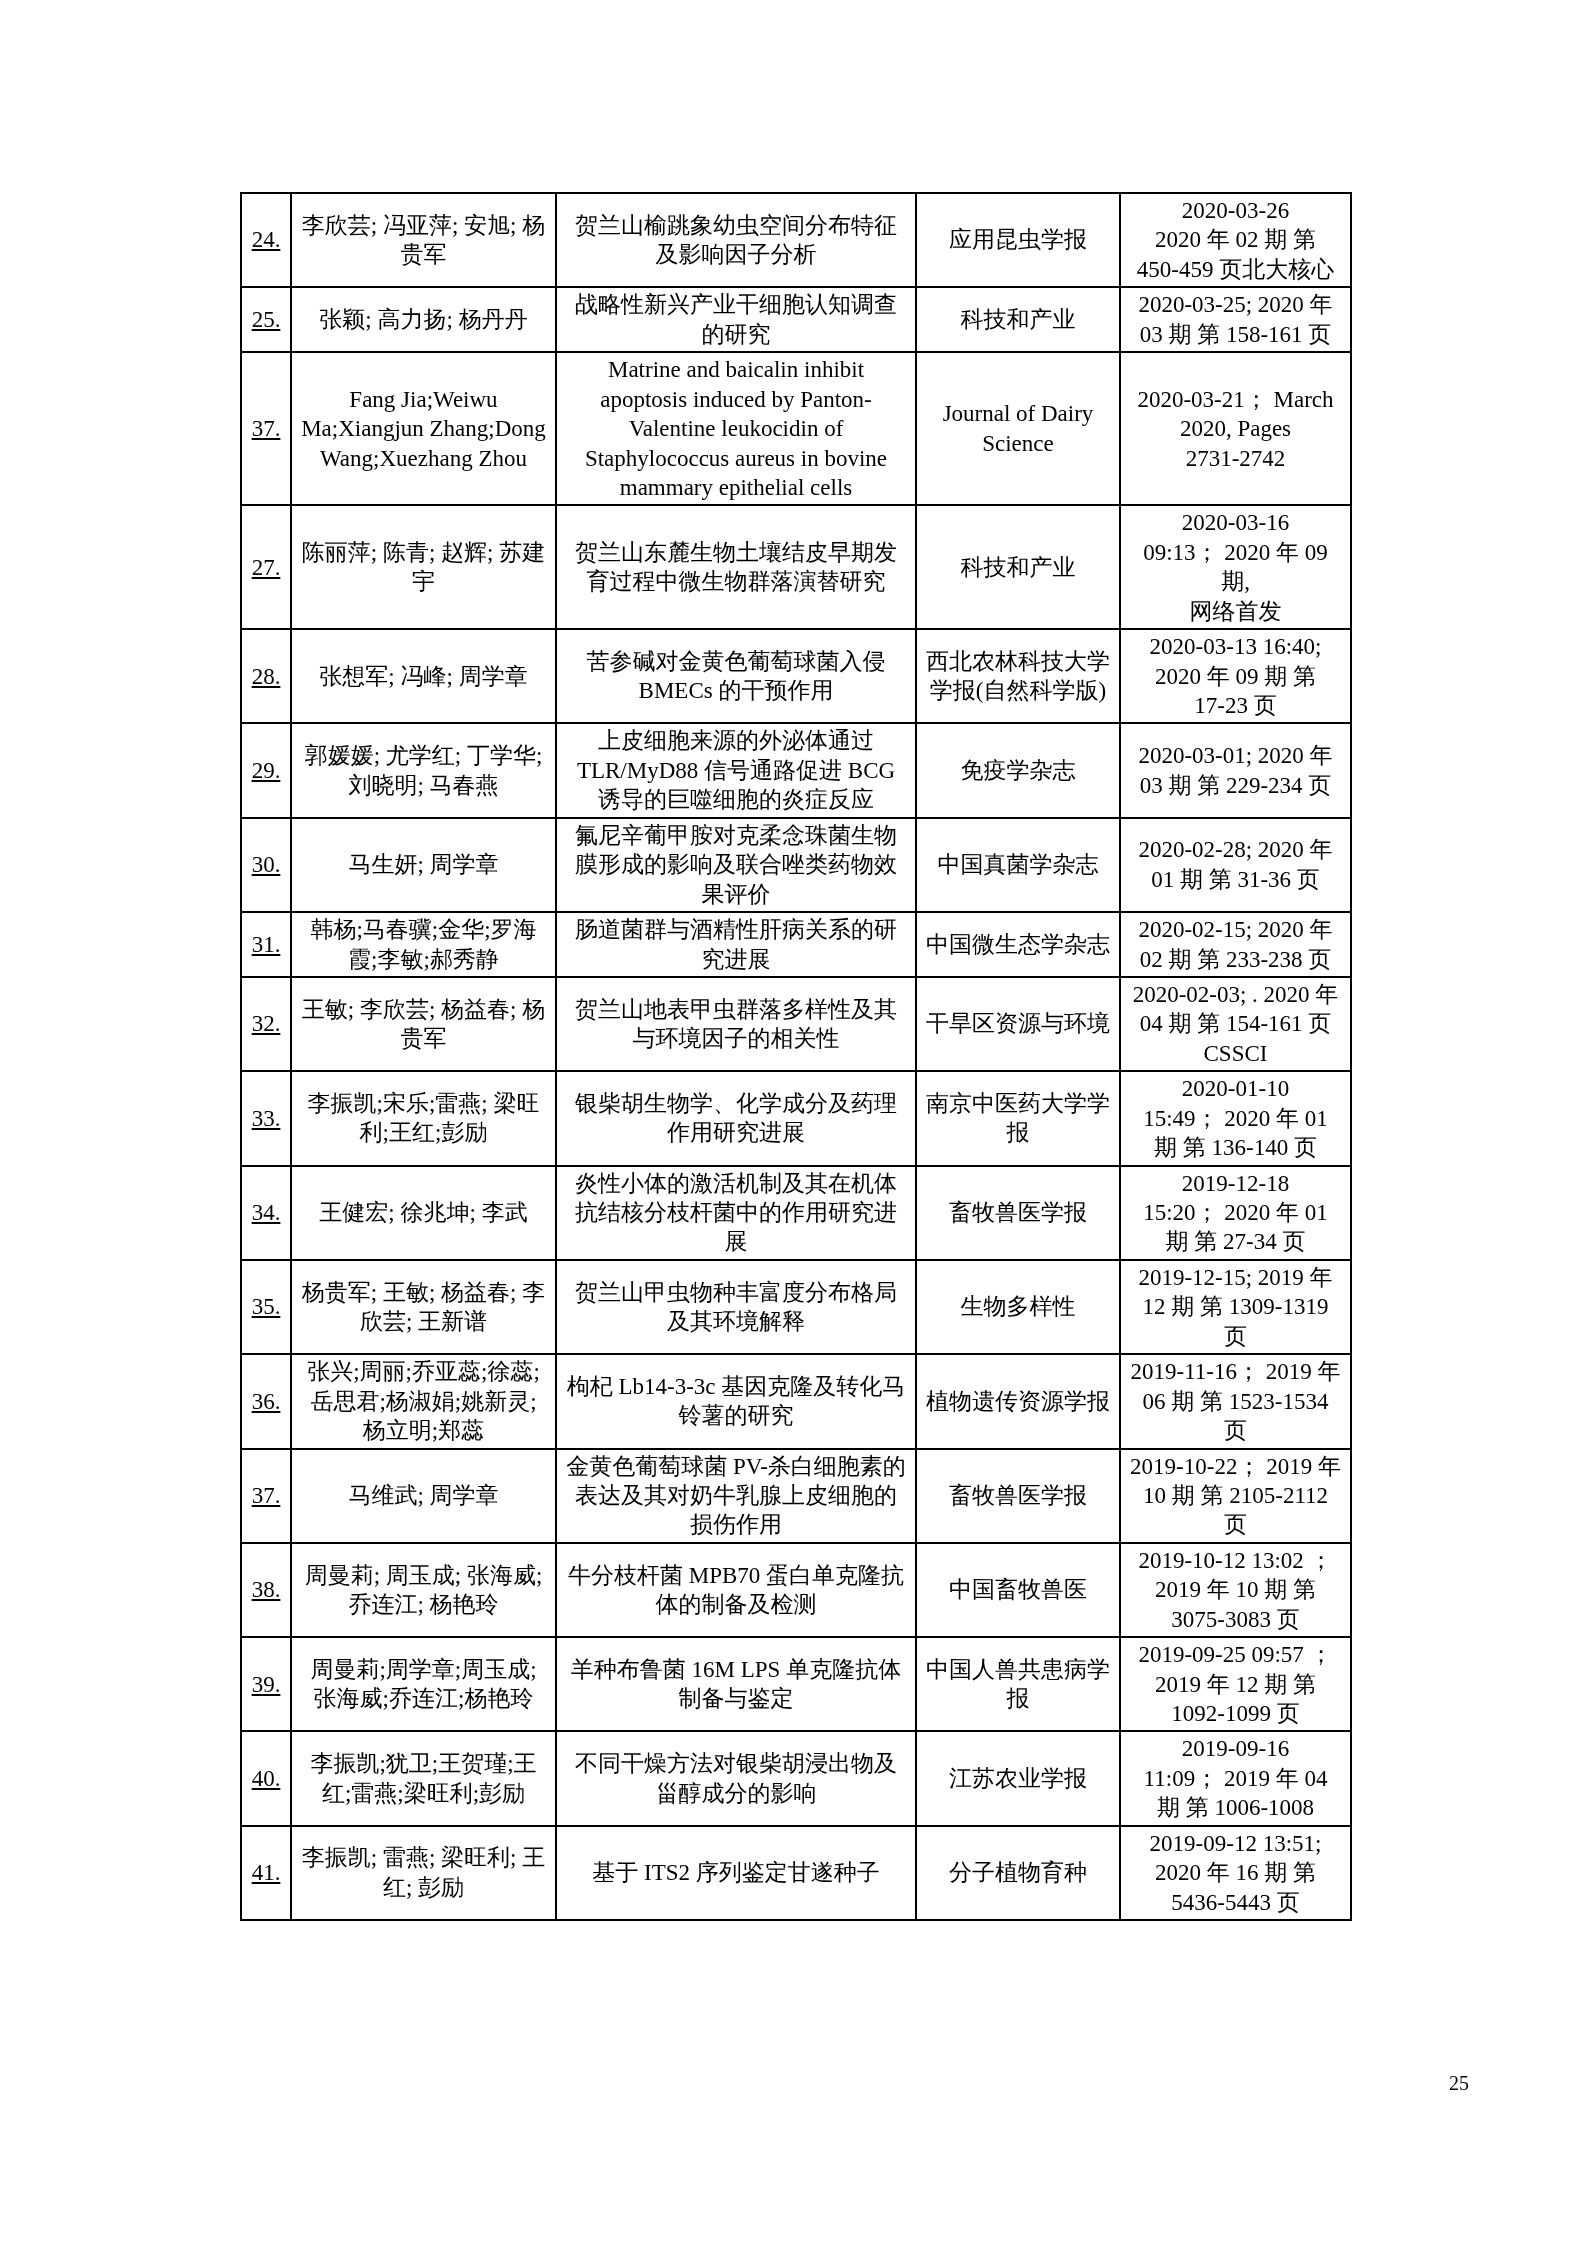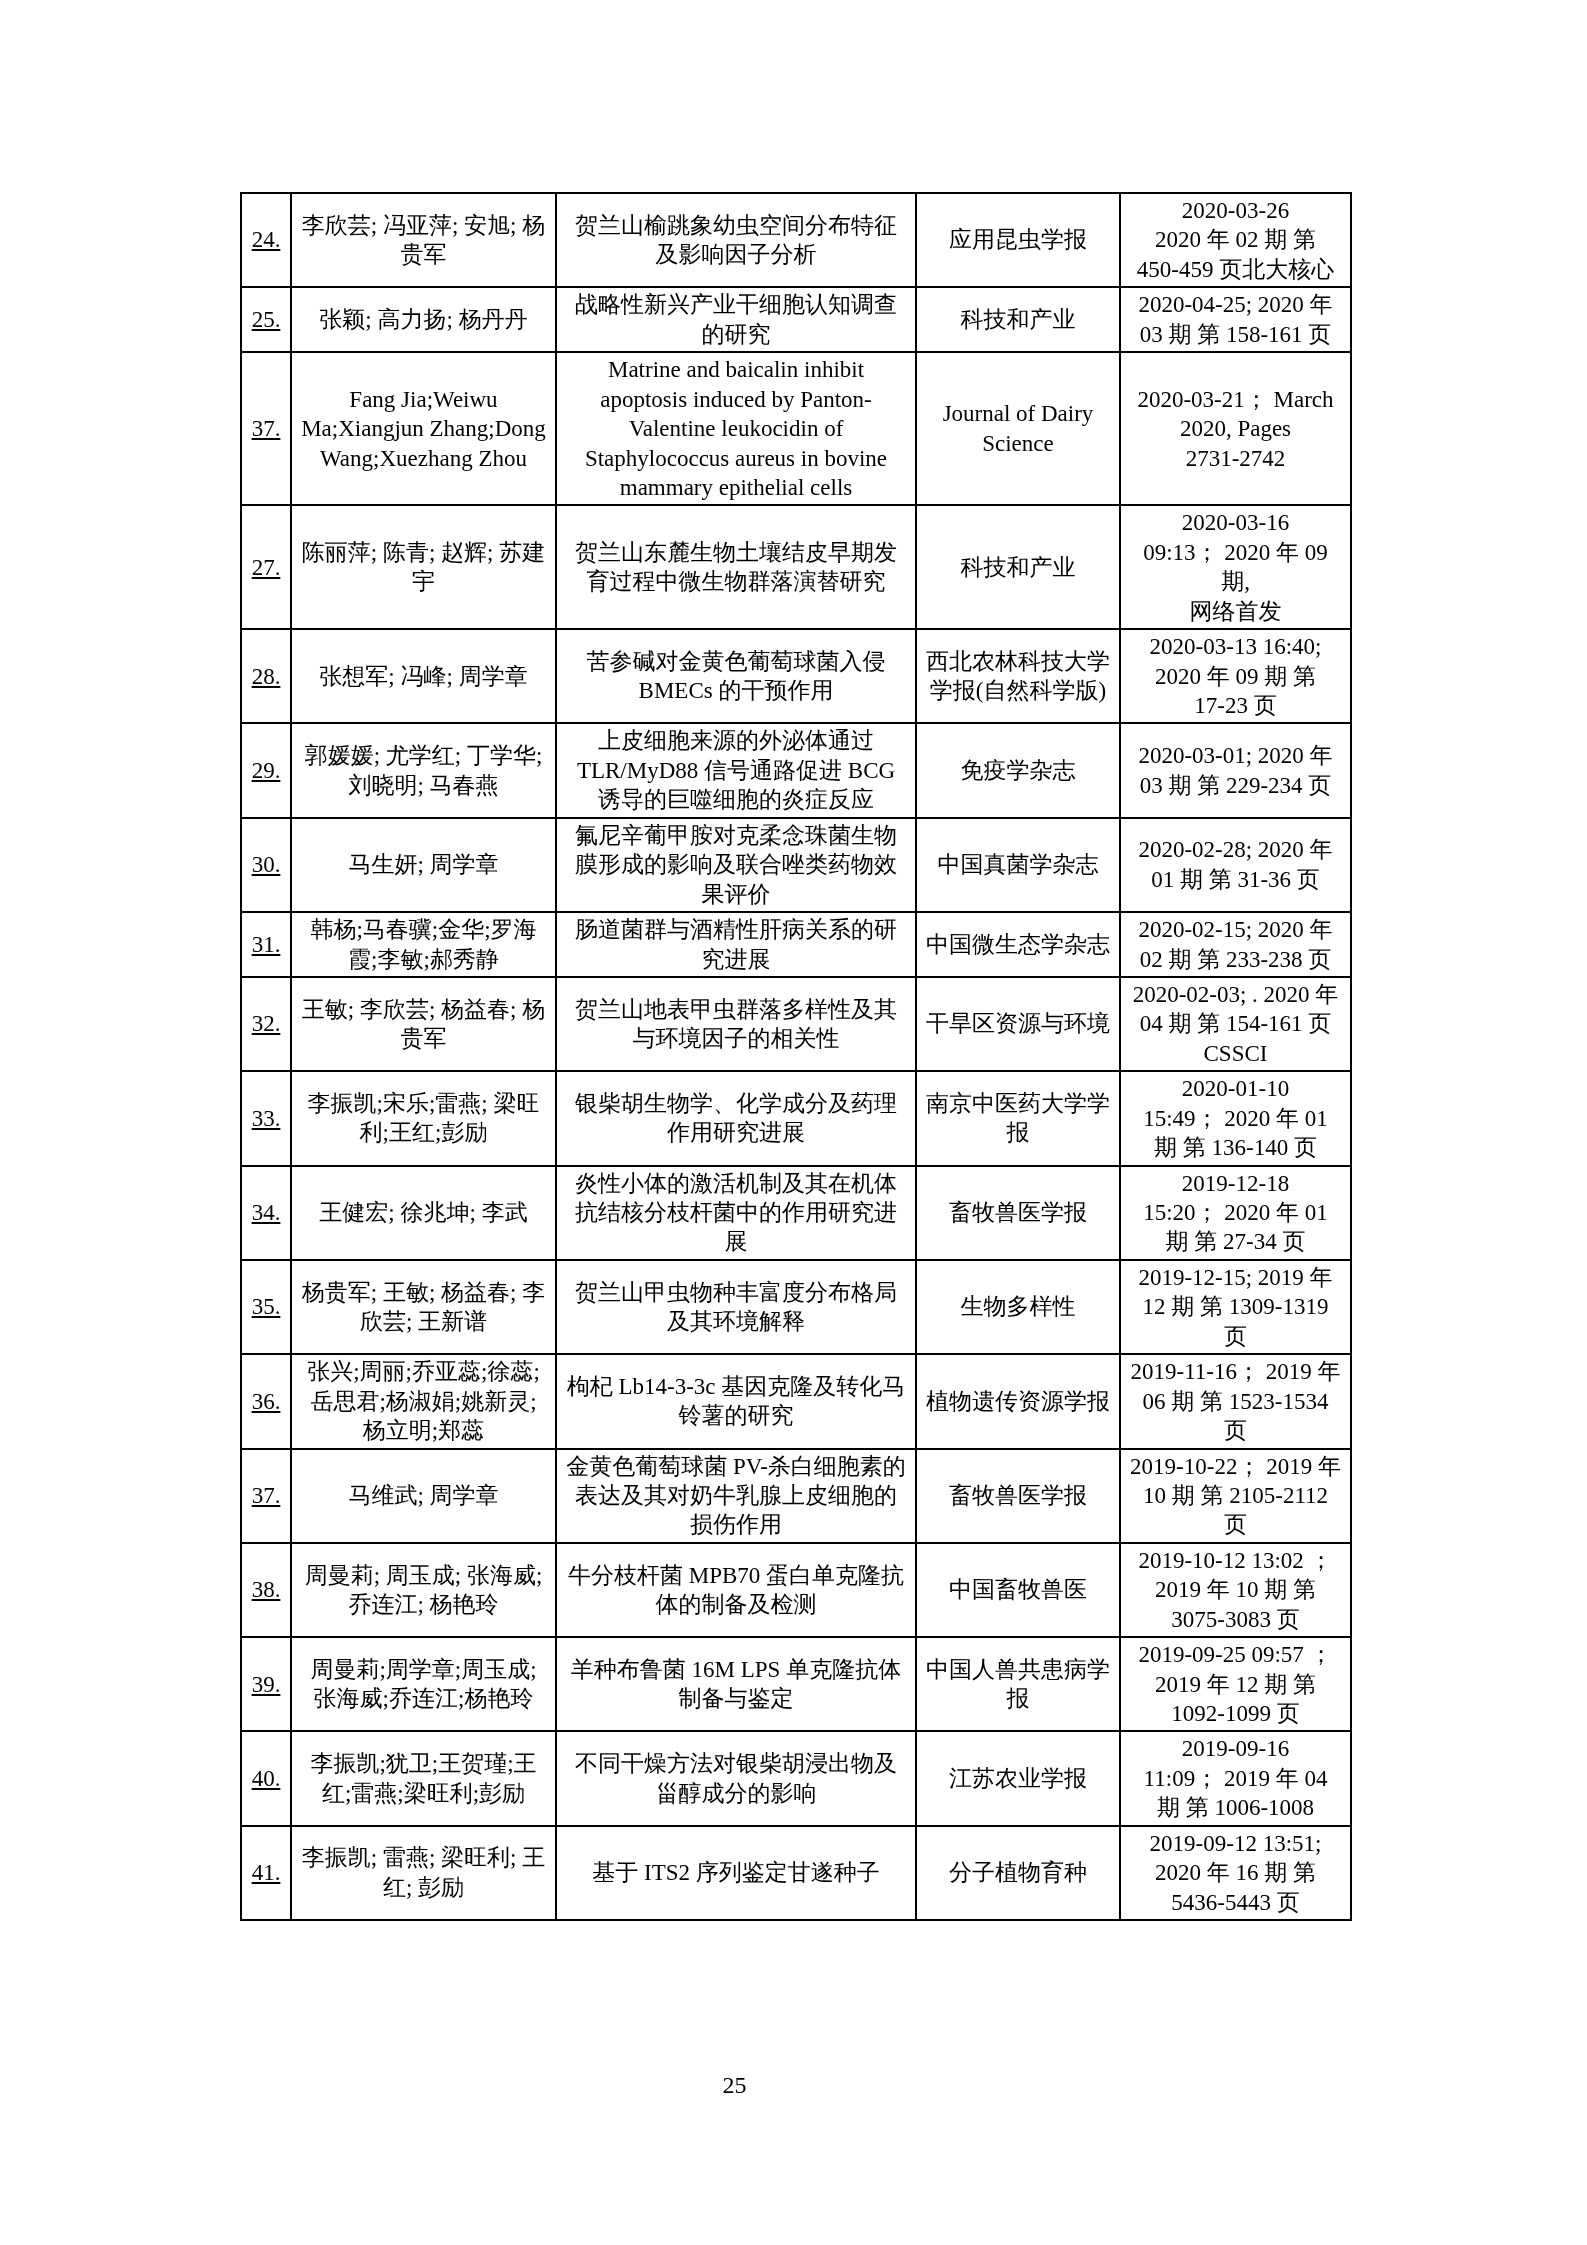--- a/index.html
+++ b/index.html
@@ -46,22 +46,22 @@
   }
   td.c-date {
     white-space: pre-line;
     padding: 2px 4px;
   }
   .page-number {
     position: absolute;
     top: 2072px;
     left: 0;
     width: 1469px;
-    text-align: center;
-    font-size: 24px;
+    text-align: right;
+    font-size: 20px;
   }
 </style>
 </head>
 <body>
 
 <div class="page">
 
   <table class="pub-table">
     <colgroup>
       <col style="width:50px">
@@ -78,21 +78,21 @@
     <td class="c-journal">应用昆虫学报</td>
     <td class="c-date">2020-03-26
 2020 年 02 期 第
 450-459 页北大核心</td>
   </tr>
         <tr>
     <td class="c-no">25.</td>
     <td class="c-authors">张颖; 高力扬; 杨丹丹</td>
     <td class="c-title">战略性新兴产业干细胞认知调查的研究</td>
     <td class="c-journal">科技和产业</td>
-    <td class="c-date">2020-04-25; 2020 年
+    <td class="c-date">2020-03-25; 2020 年
 03 期 第 158-161 页</td>
   </tr>
         <tr>
     <td class="c-no">37.</td>
     <td class="c-authors">Fang Jia;Weiwu Ma;Xiangjun Zhang;Dong Wang;Xuezhang Zhou</td>
     <td class="c-title">Matrine and baicalin inhibit apoptosis induced by Panton-Valentine leukocidin of Staphylococcus aureus in bovine mammary epithelial cells</td>
     <td class="c-journal">Journal of Dairy Science</td>
     <td class="c-date">2020-03-21； March
 2020, Pages
 2731-2742</td>

